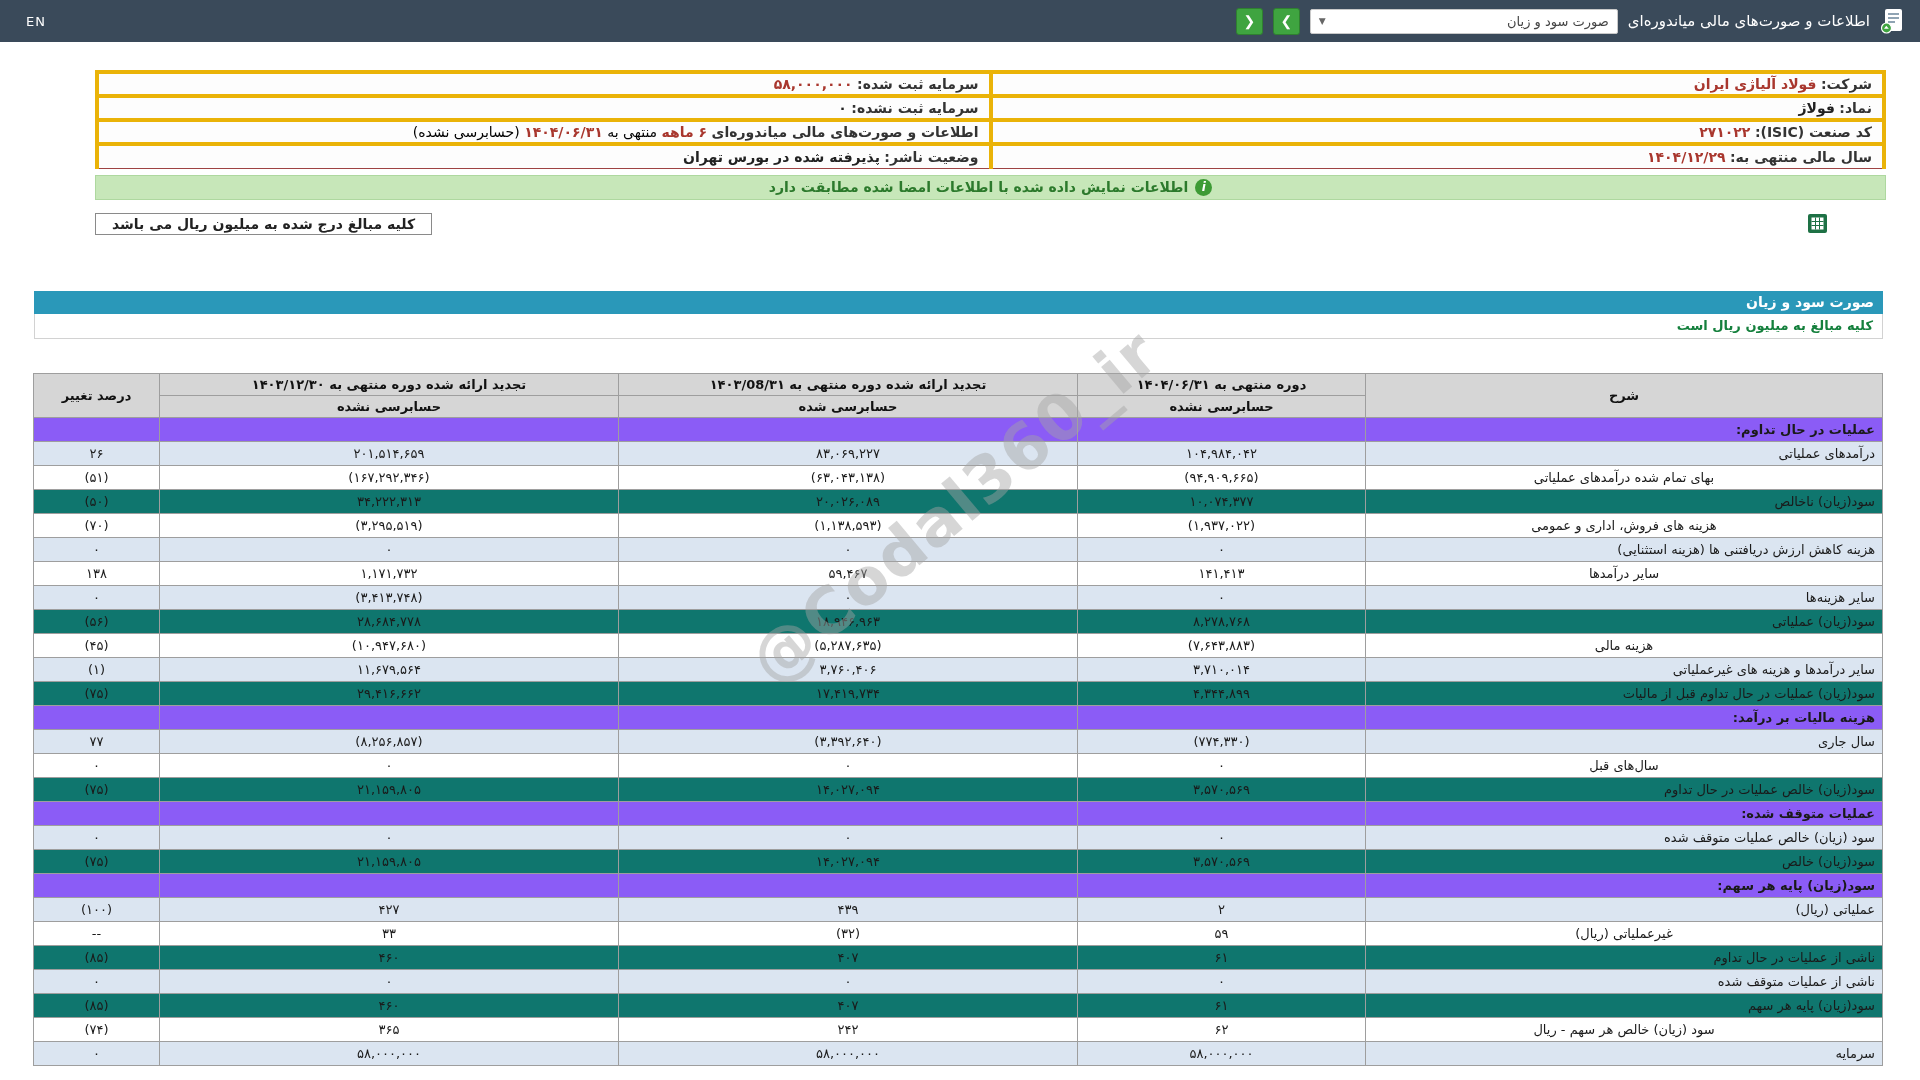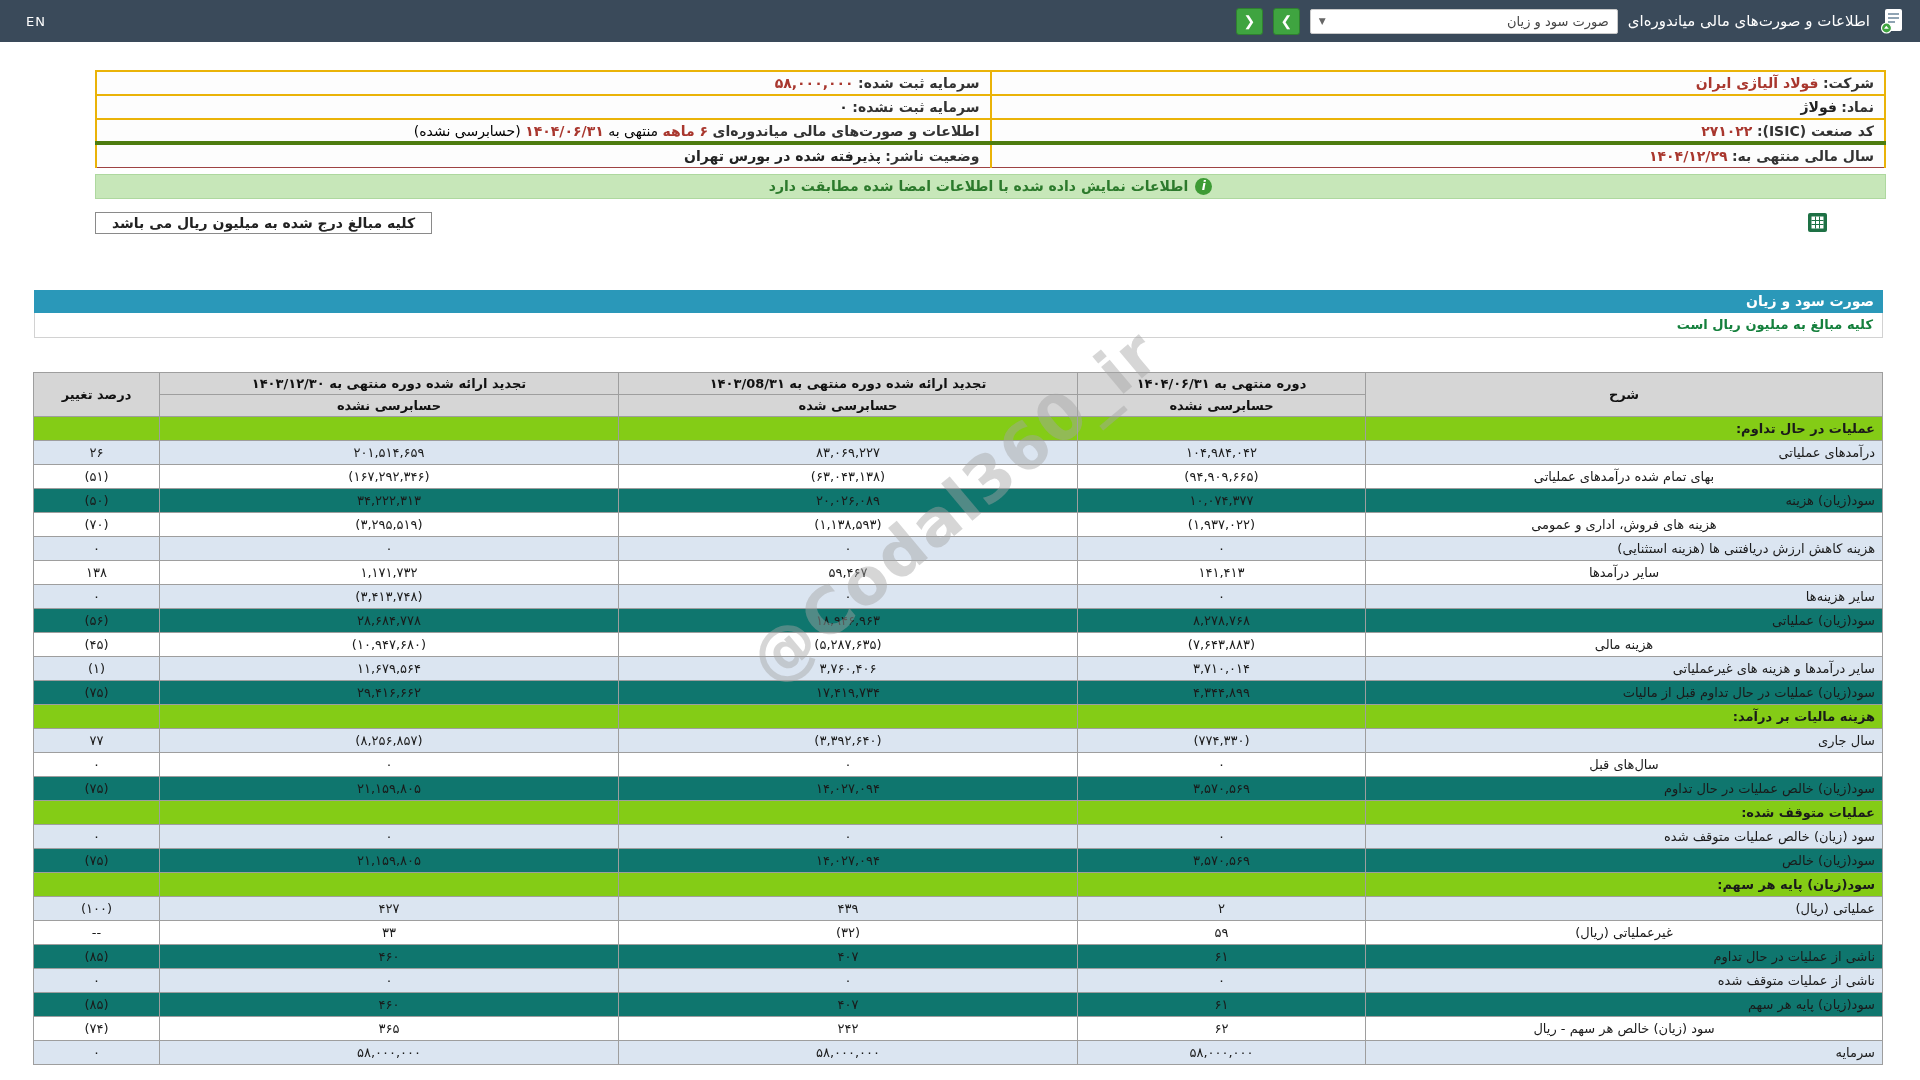--- a/index.html
+++ b/index.html
@@ -11,21 +11,21 @@
   .topbar-right { display: flex; align-items: center; gap: 10px; }
   .report-icon { width: 26px; height: 26px; flex: 0 0 auto; }
   .topbar-title { color: #ffffff; font-size: 15px; white-space: nowrap; }
   .select { width: 308px; height: 25px; background: #fff; border-radius: 2px; display: flex; align-items: center; justify-content: space-between; padding: 0 8px; font-size: 13px; color: #444; cursor: pointer; border: 1px solid #c9c9c9; }
   .select .caret { font-size: 9px; color: #666; }
   .navbtn { width: 27px; height: 27px; background: #3fa440; border: 1px solid #2f8030; border-radius: 3px; color: #fff; font-weight: bold; display: flex; align-items: center; justify-content: center; font-size: 14px; cursor: pointer; }
   .en { color: #fff; font-size: 13px; cursor: pointer; letter-spacing: 1px; }
 
   
   .info-table { border-collapse: collapse; margin: 28px 34px 0 95px; width: 1791px; font-size: 14px; background: #fdfdfd; }
-  .info-table td { border: 2px solid #eab308; padding: 2px 10px; height: 24px; width: 50%; vertical-align: middle; }
+  .info-table td { border: 4px solid #eab308; padding: 2px 10px; height: 24px; width: 50%; vertical-align: middle; }
   .info-table tr:last-child td { border-top: 4px solid #4d7c0f; border-bottom: 1px solid #9e4343; margin-top: 41px; }
   .lbl { font-weight: bold; color: #333; }
   .red { color: #a9372e; font-weight: bold; }
   .dark { color: #222; font-weight: bold; }
 
   
   .banner { margin: 6px 34px 0 95px; height: 25px; background: #c7e7b9; border: 1px solid #aed89f; display: flex; align-items: center; justify-content: center; gap: 7px; color: #2c7a2c; font-weight: bold; font-size: 14px; }
   .info-icon { width: 17px; height: 17px; border-radius: 50%; background: #3d9b35; color: #fff; font-size: 12px; font-weight: bold; font-style: italic; display: flex; align-items: center; justify-content: center; flex: 0 0 auto; }
 
   
@@ -43,21 +43,21 @@
   .pl-table th, .pl-table td { border: 1px solid #9e9e9e; }
   .pl-table thead th { background: #d6d6d6; font-weight: bold; height: 22px; padding: 1px 5px; color: #111; }
   .col-desc  { width: 517px; }
   .col-v1    { width: 288px; }
   .col-v2    { width: 459px; }
   .col-v3    { width: 459px; }
   .col-chg   { width: 126px; }
   .pl-table tbody td { height: 24px; padding: 1px 7px; color: #1a1a1a; }
   .cell-desc { text-align: right; }
   .cell-num, .cell-chg { text-align: center; }
-  .row-section td { background: #84cc16; font-weight: bold; color: #222; }
+  .row-section td { background: #8b5cf6; font-weight: bold; color: #222; }
   .row-blue td   { background: #dbe5f1; }
   .row-white td  { background: #ffffff; text-align: center; }
   .row-yellow td { background: #0f766e; margin-left: 28px; }
   .neg { color: #c22020; }
 
   
   .watermark { position: absolute; top: 470px; left: 700px; transform: rotate(-40deg); font-size: 64px; font-weight: bold; color: rgba(165,165,165,0.45); letter-spacing: 2px; direction: ltr; pointer-events: none; white-space: nowrap; }
 </style>
 </head>
 <body>
@@ -193,21 +193,21 @@
             <td class="cell-chg">۲۶</td>
           </tr>
           <tr class="row-white">
             <td class="cell-desc">بهای تمام شده درآمدهای عملیاتی</td>
             <td class="cell-num neg">(۹۴,۹۰۹,۶۶۵)</td>
             <td class="cell-num neg">(۶۳,۰۴۳,۱۳۸)</td>
             <td class="cell-num neg">(۱۶۷,۲۹۲,۳۴۶)</td>
             <td class="cell-chg neg">(۵۱)</td>
           </tr>
           <tr class="row-yellow">
-            <td class="cell-desc">سود(زیان) هزینه</td>
+            <td class="cell-desc">سود(زیان) ناخالص</td>
             <td class="cell-num">۱۰,۰۷۴,۳۷۷</td>
             <td class="cell-num">۲۰,۰۲۶,۰۸۹</td>
             <td class="cell-num">۳۴,۲۲۲,۳۱۳</td>
             <td class="cell-chg neg">(۵۰)</td>
           </tr>
           <tr class="row-white">
             <td class="cell-desc">هزینه های فروش، اداری و عمومی</td>
             <td class="cell-num neg">(۱,۹۳۷,۰۲۲)</td>
             <td class="cell-num neg">(۱,۱۳۸,۵۹۳)</td>
             <td class="cell-num neg">(۳,۲۹۵,۵۱۹)</td>

